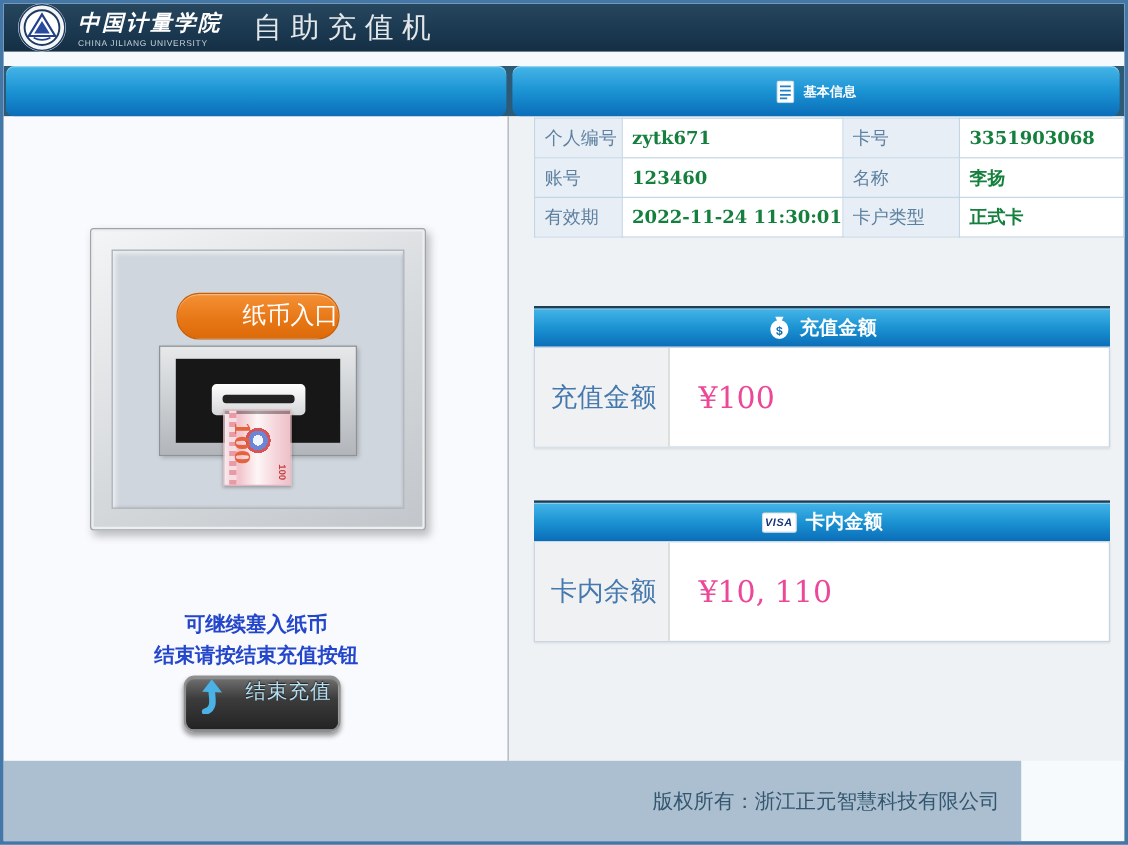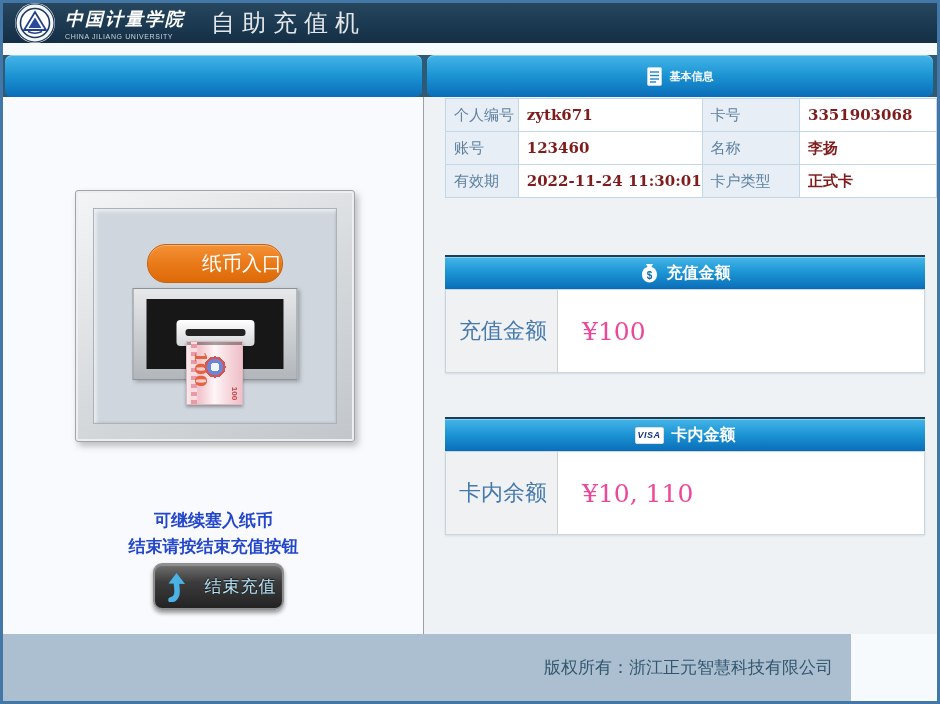--- a/index.html
+++ b/index.html
@@ -100,32 +100,32 @@
   
   .instructions {
     position:absolute; left:0; top:411px; width:421px; text-align:center;
     font-size:17px; font-weight:bold; color:#2446cb; line-height:26px;
   }
   .finish-btn {
     position:absolute; left:150px; top:466px; width:131px; height:47px; border-radius:9px;
     background:linear-gradient(180deg,#707070 0%,#3c3c3c 40%,#232323 100%);
     border:2px solid #8f8f8f; box-sizing:border-box;
     box-shadow:0 3px 4px rgba(0,0,0,.4), inset 0 1px 1px rgba(255,255,255,.25);
-    display:flex; align-items:center; justify-content:center; gap:16px; cursor:pointer;
+    display:flex; justify-content:center; gap:16px; cursor:pointer;
   }
   .finish-label { font-size:17px; color:#b4e0f4; letter-spacing:1px;
     text-shadow:0 -1px 1px rgba(0,0,0,.8); }
 
   
   .info-table { position:absolute; left:21px; top:1px; border-collapse:collapse;
     table-layout:fixed; background:#fff; }
   .info-table td { border:1px solid #c3d6e6; height:33px; padding:0 0 0 8px;
     box-sizing:border-box; white-space:nowrap; overflow:hidden; }
   td.flabel { background:#e7eef5; color:#5d80a0; font-size:15px; }
-  td.fvalue { background:#fff; color:#7f1d1d; font-family:"DejaVu Serif",serif;
+  td.fvalue { background:#fff; color:#15803d; font-family:"DejaVu Serif",serif;
     font-weight:bold; font-size:15px; }
 
   
   .sec-header {
     position:absolute; left:21px; width:480px; height:34px; box-sizing:border-box;
     border-top:2px solid #1e3e56;
     background:linear-gradient(180deg,#45b5e8 0%,#1b93d3 50%,#0a6db8 100%);
     box-shadow:0 1px 0 #085c9c, inset 0 1px 0 rgba(255,255,255,.35);
     display:flex; align-items:center; justify-content:center; gap:8px;
     color:#fff; font-size:16px; font-weight:bold;

